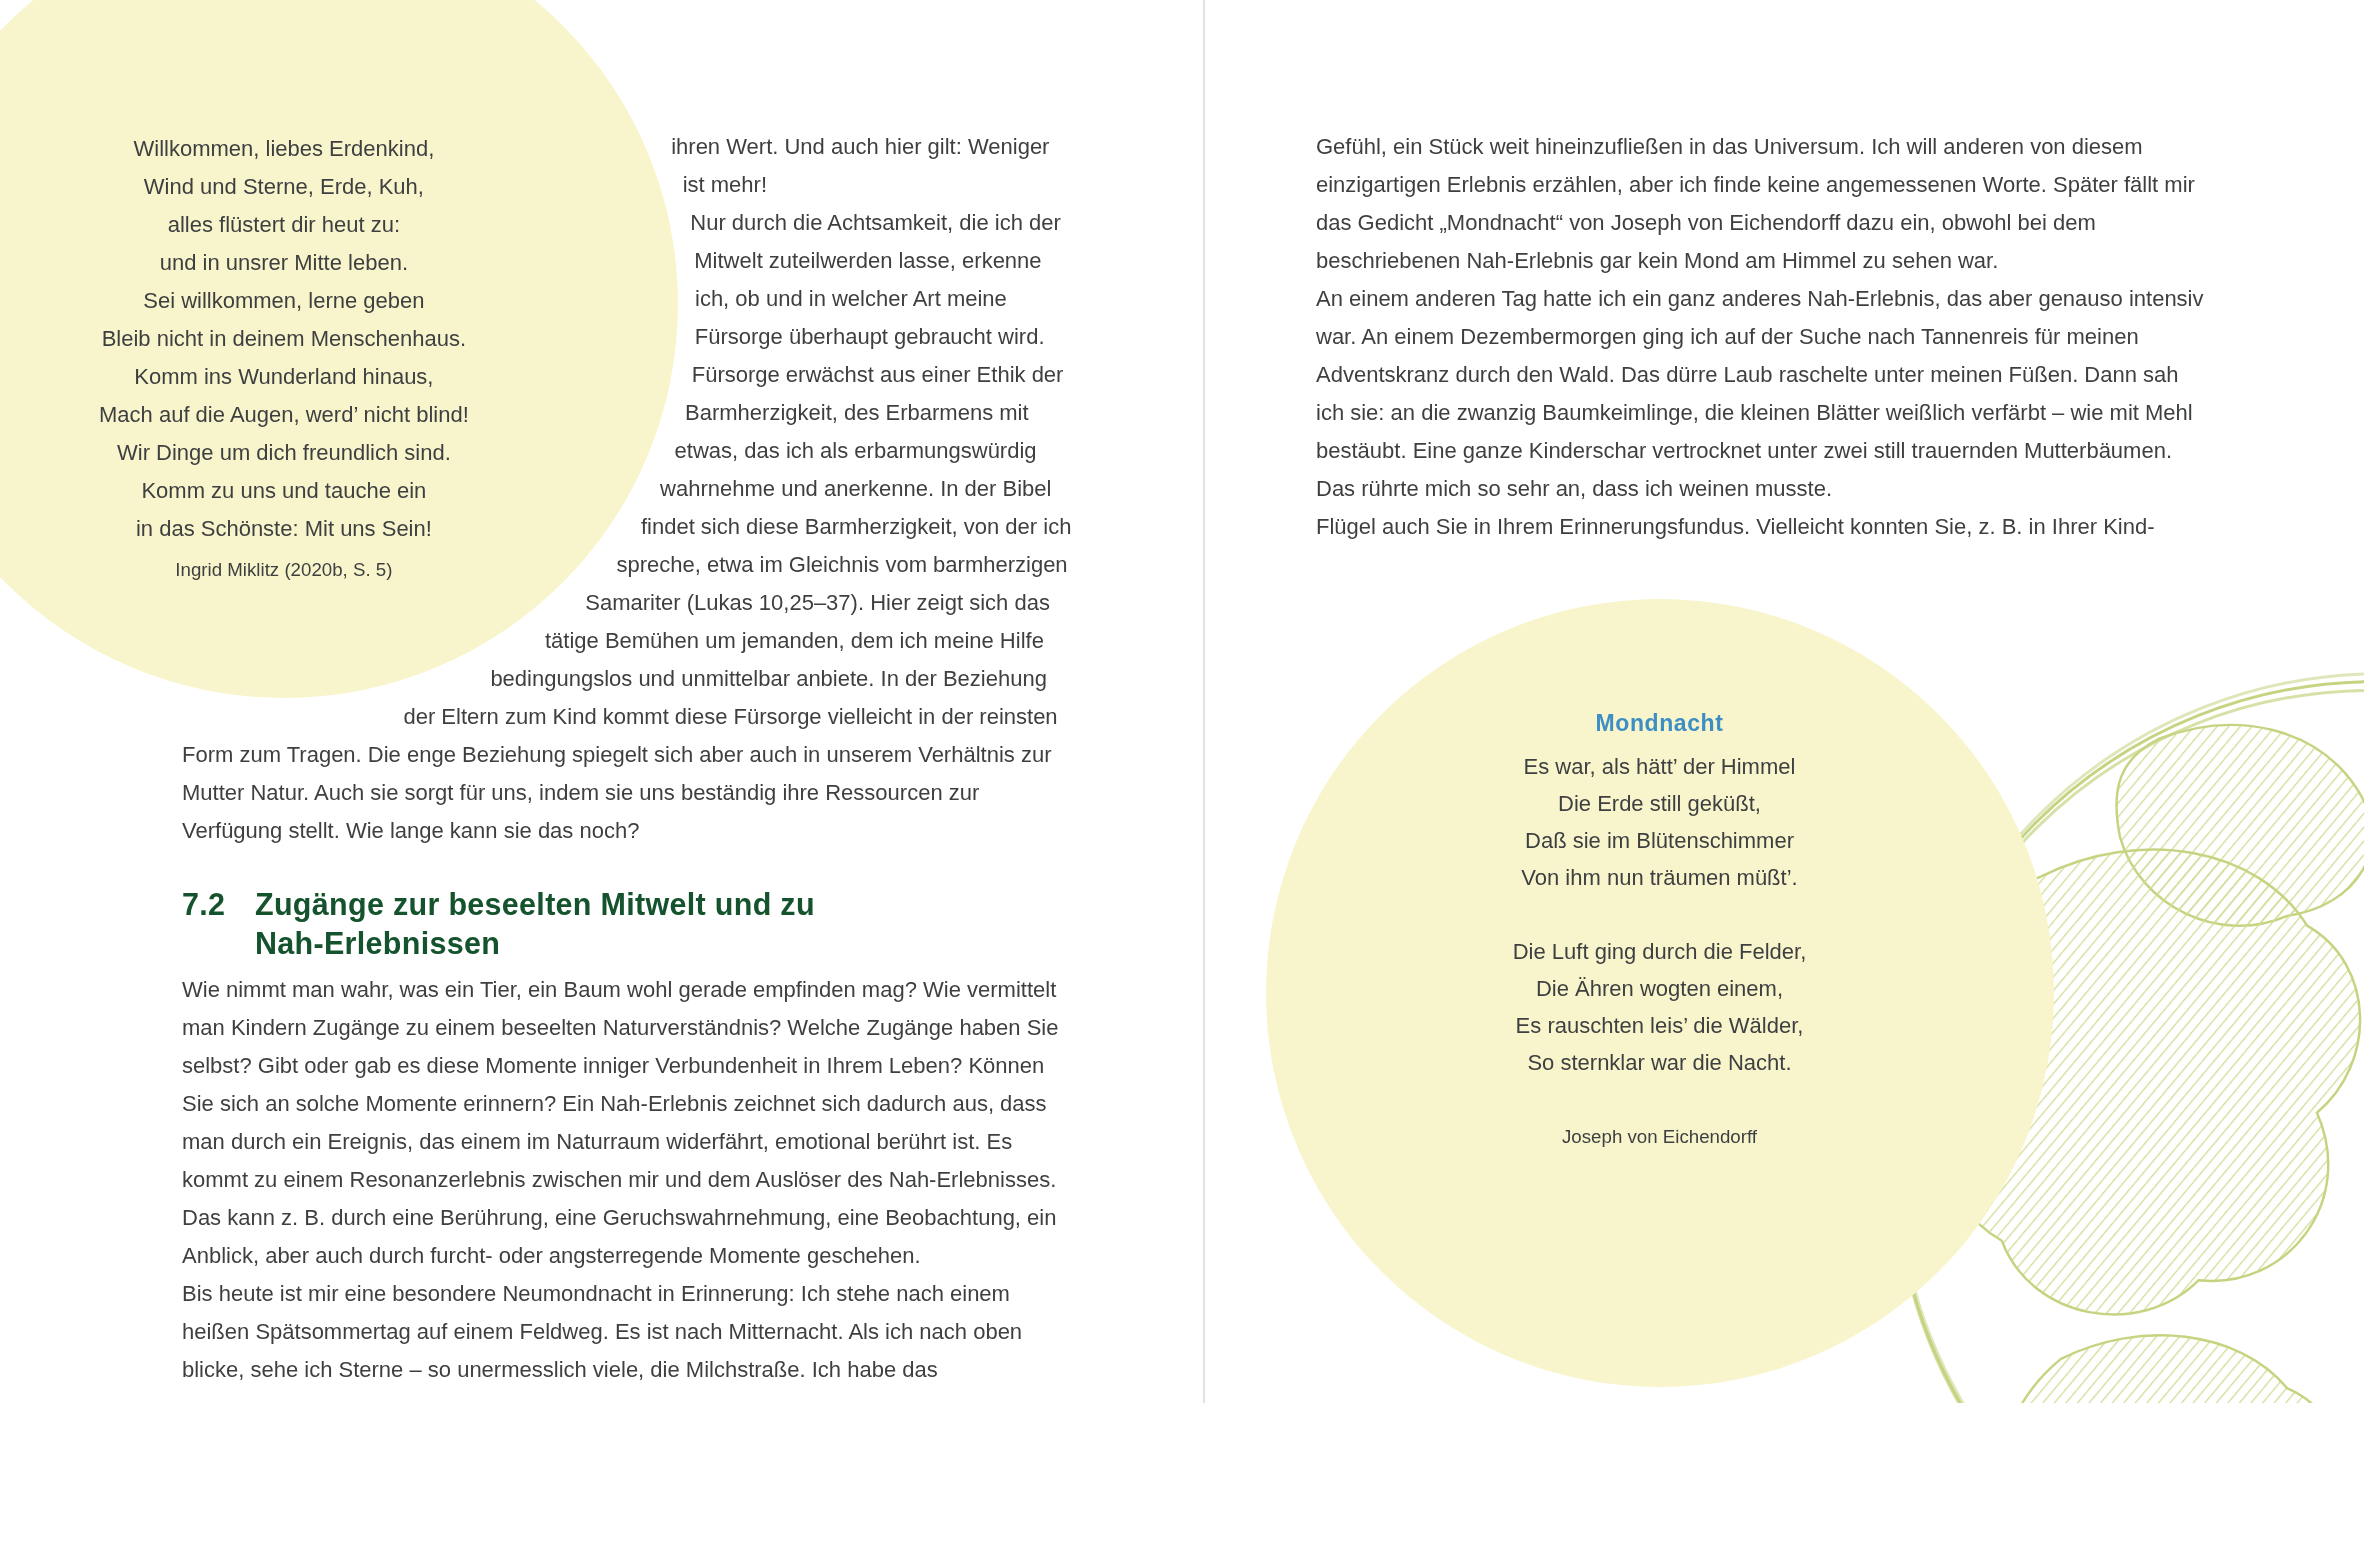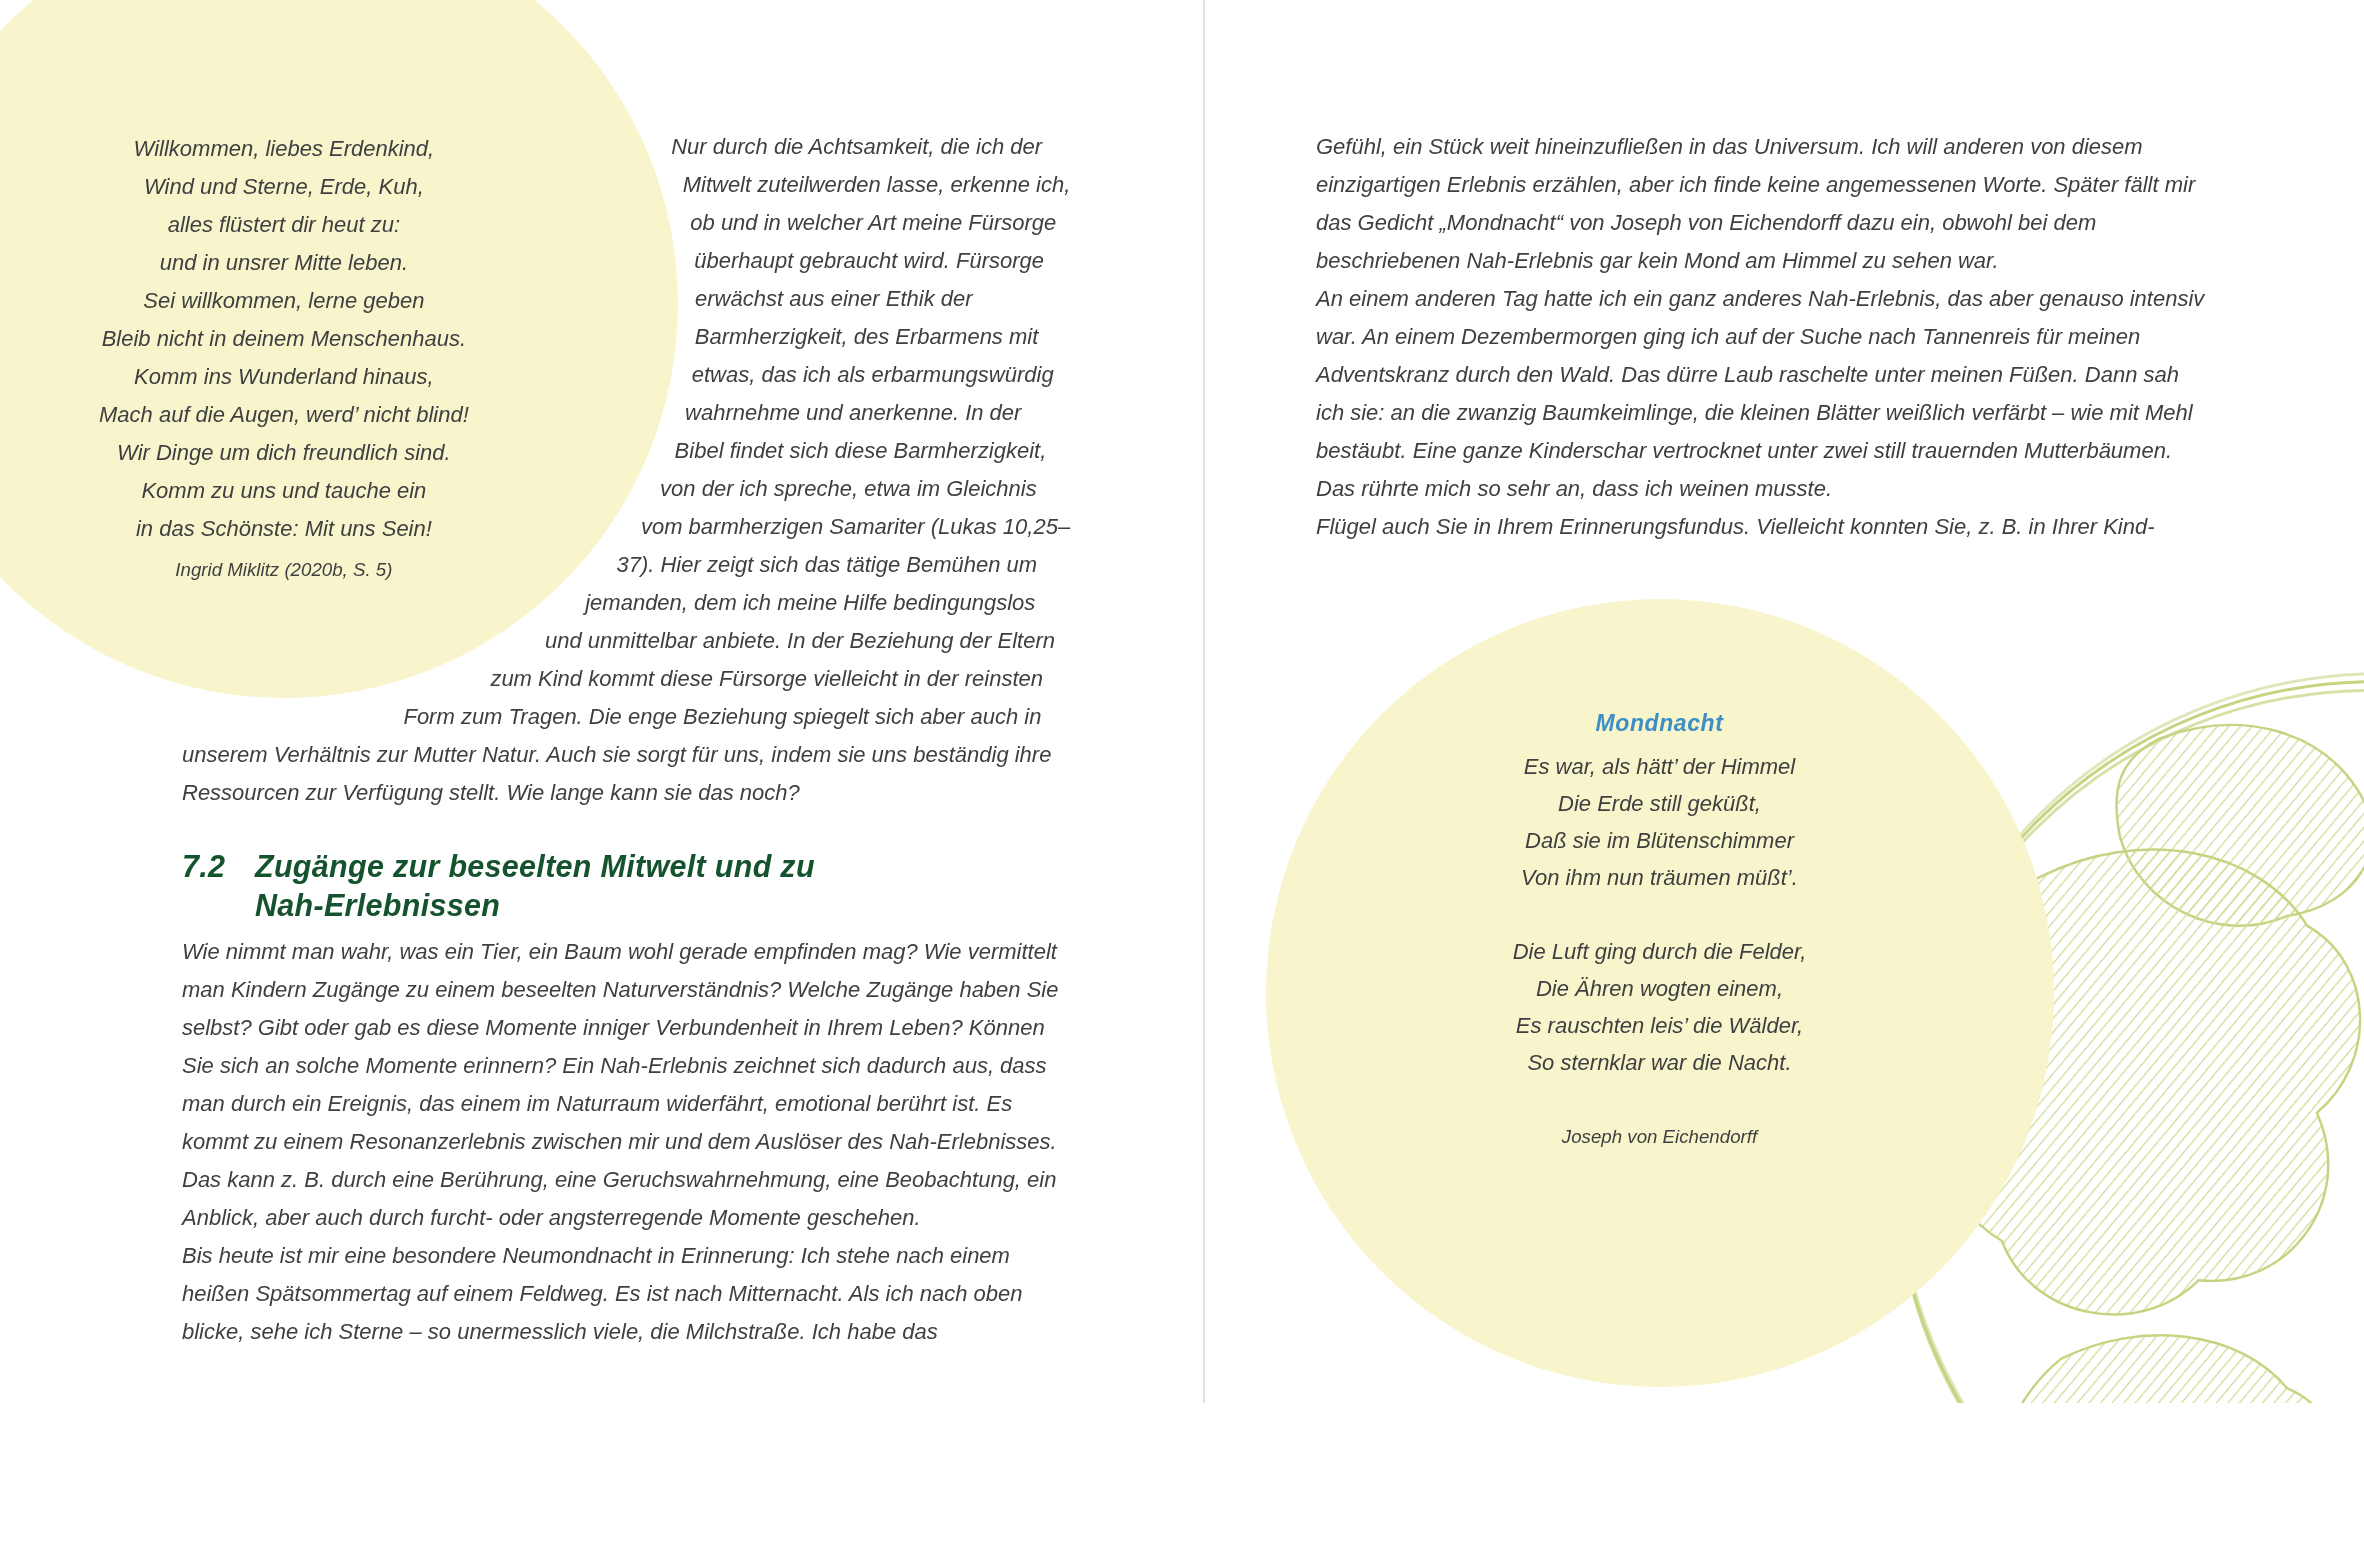--- a/index.html
+++ b/index.html
@@ -8,21 +8,20 @@
     font-family: "Liberation Sans", "DejaVu Sans", sans-serif;
     background: #ffffff;
   }
   .spread {
     position: relative;
     width: 2364px;
     height: 1403px;
     background: #ffffff;
     overflow: hidden;
     color: #3e3f40;
-    font-style: italic;
   }
   .gutter {
     position: absolute;
     left: 1203px;
     top: 0;
     width: 2px;
     height: 100%;
     background: #e2e2e2;
     z-index: 5;
   }
@@ -157,20 +156,21 @@
       <div class="poem-line">Komm ins Wunderland hinaus,</div>
       <div class="poem-line">Mach auf die Augen, werd’ nicht blind!</div>
       <div class="poem-line">Wir Dinge um dich freundlich sind.</div>
       <div class="poem-line">Komm zu uns und tauche ein</div>
       <div class="poem-line">in das Schönste: Mit uns Sein!</div>
       <div class="poem-attribution">Ingrid Miklitz (2020b, S. 5)</div>
     </div>
 
     <div class="page-text left-text">
       <div class="circle-float"></div>
+      <p>ihren Wert. Und auch hier gilt: Weniger ist mehr!</p>
       <p class="para-gap">Nur durch die Achtsamkeit, die ich der Mitwelt zuteilwerden lasse, erkenne ich, ob und in welcher Art meine Fürsorge überhaupt gebraucht wird. Fürsorge erwächst aus einer Ethik der Barmherzigkeit, des Erbarmens mit etwas, das ich als erbarmungswürdig wahrnehme und anerkenne. In der Bibel findet sich diese Barmherzigkeit, von der ich spreche, etwa im Gleichnis vom barmherzigen Samariter (Lukas 10,25–37). Hier zeigt sich das tätige Bemühen um jemanden, dem ich meine Hilfe bedingungslos und unmittelbar anbiete. In der Beziehung der Eltern zum Kind kommt diese Fürsorge vielleicht in der reinsten Form zum Tragen. Die enge Beziehung spiegelt sich aber auch in unserem Verhältnis zur Mutter Natur. Auch sie sorgt für uns, indem sie uns beständig ihre Ressourcen zur Verfügung stellt. Wie lange kann sie das noch?</p>
 
       <h2 class="section-heading">
         <span class="heading-number">7.2</span>
         <span class="heading-title">
           <span>Zugänge zur beseelten Mitwelt und zu</span><br>
           <span>Nah-Erlebnissen</span>
         </span>
       </h2>
 

